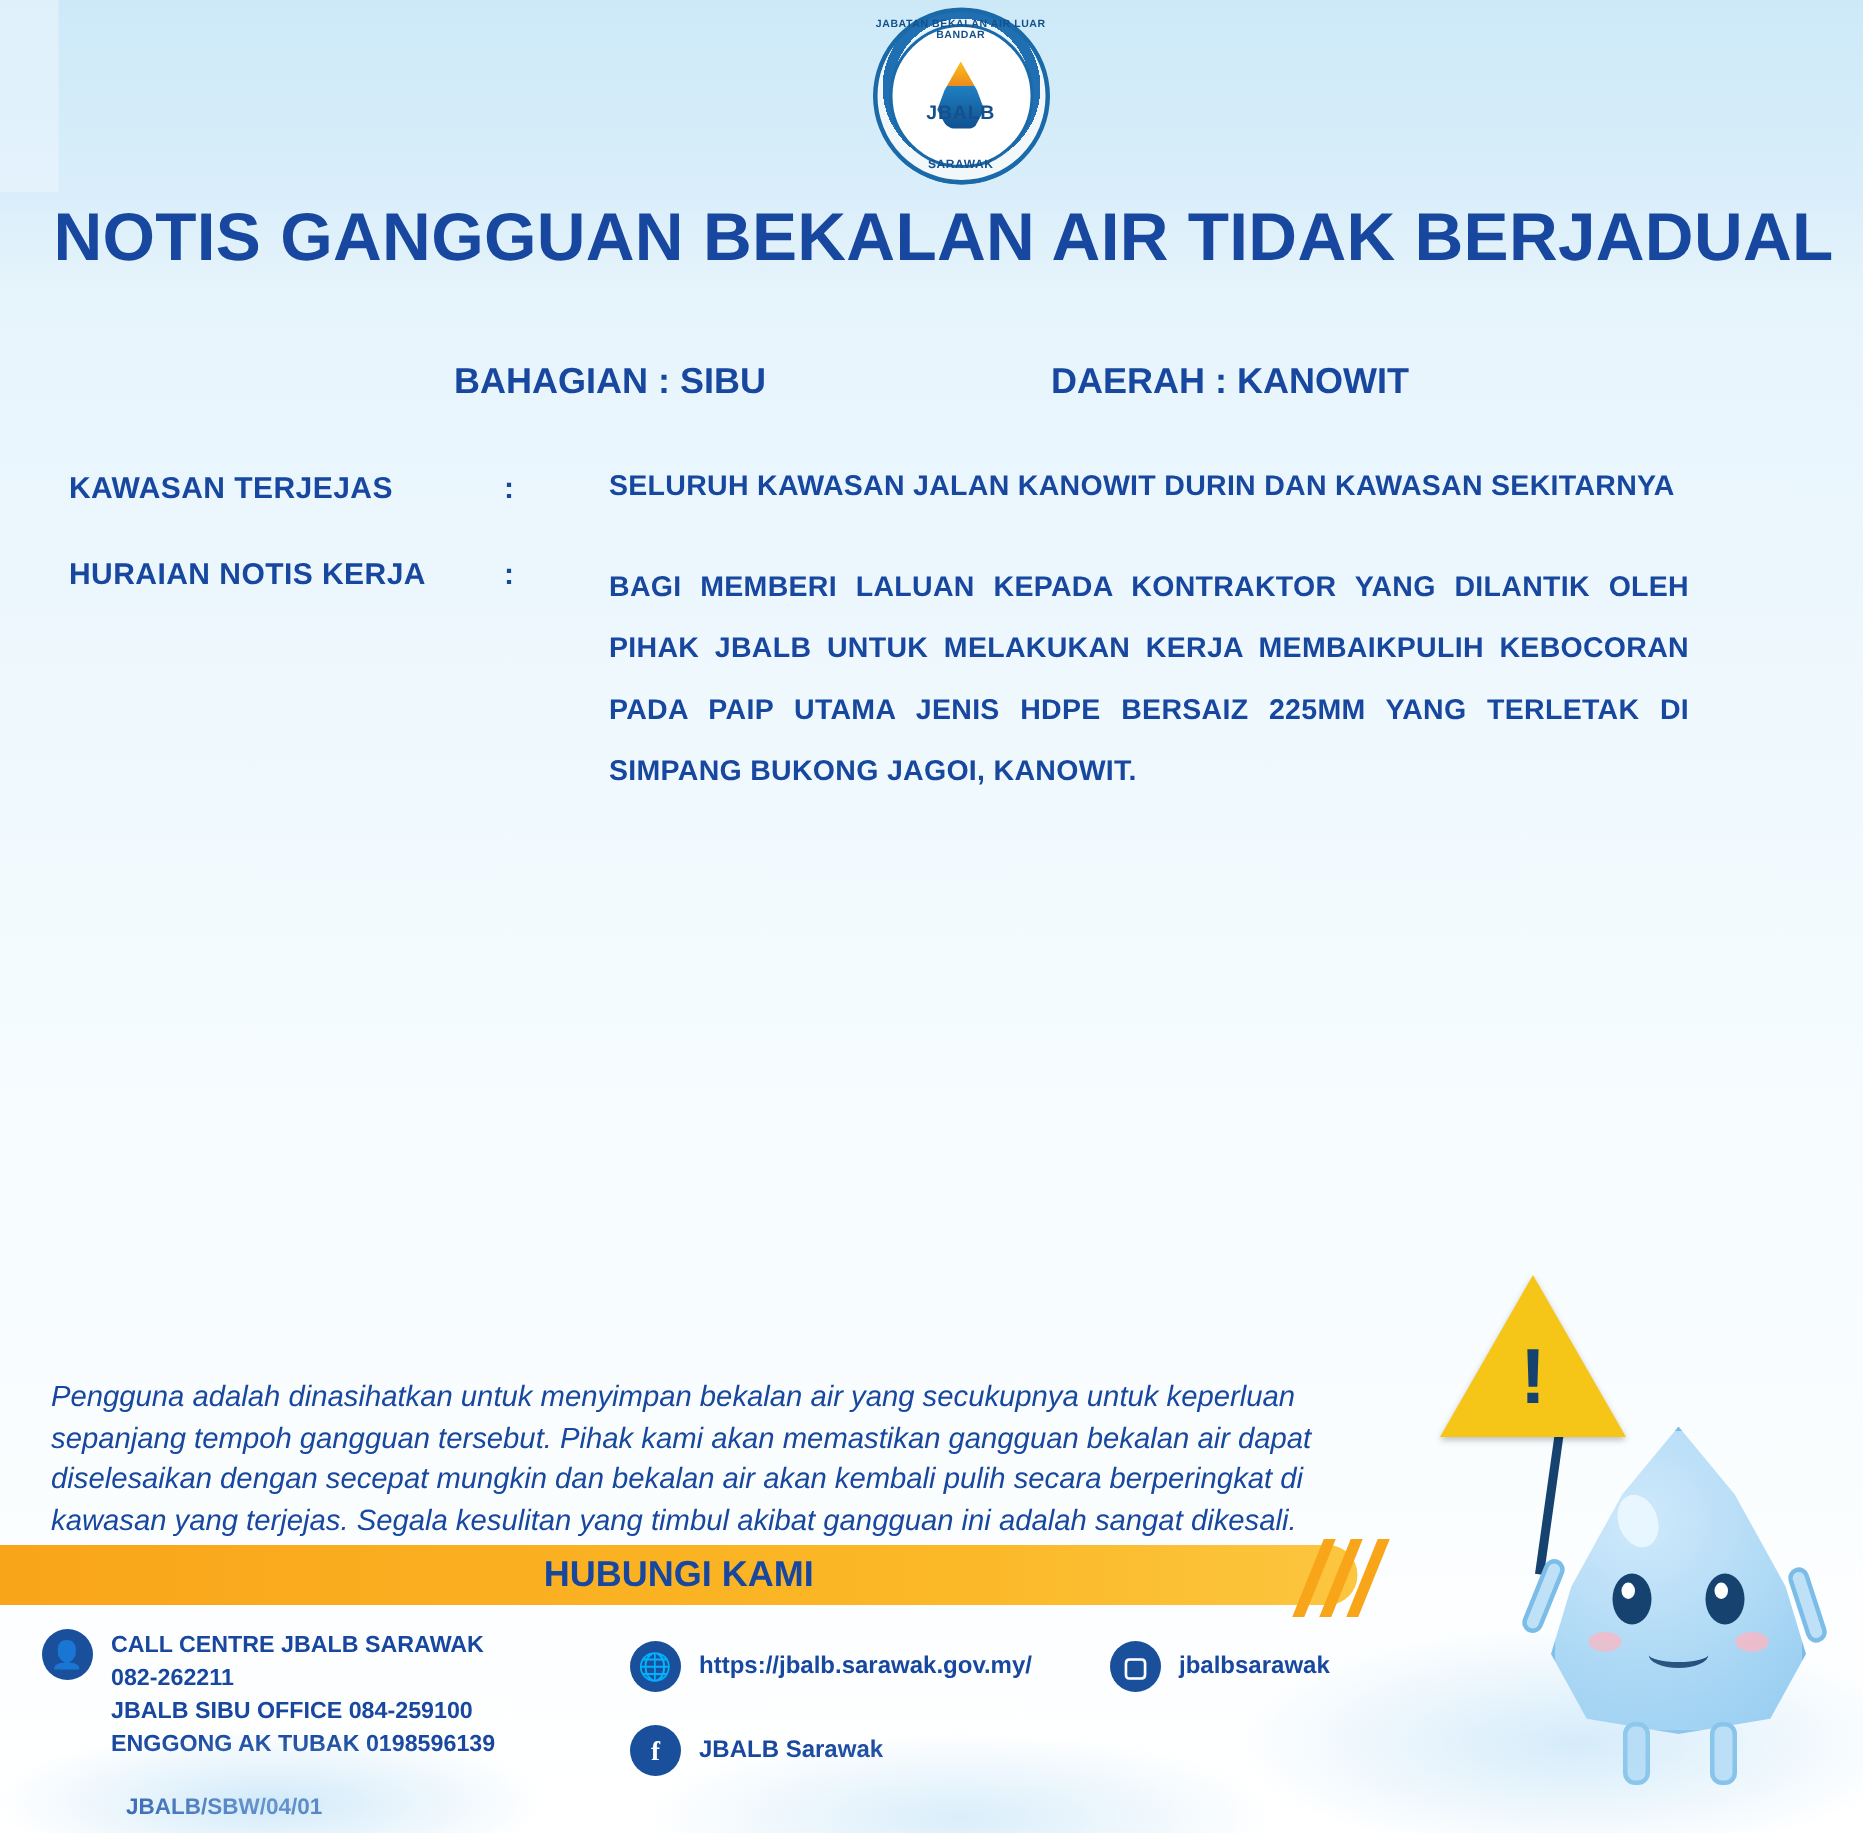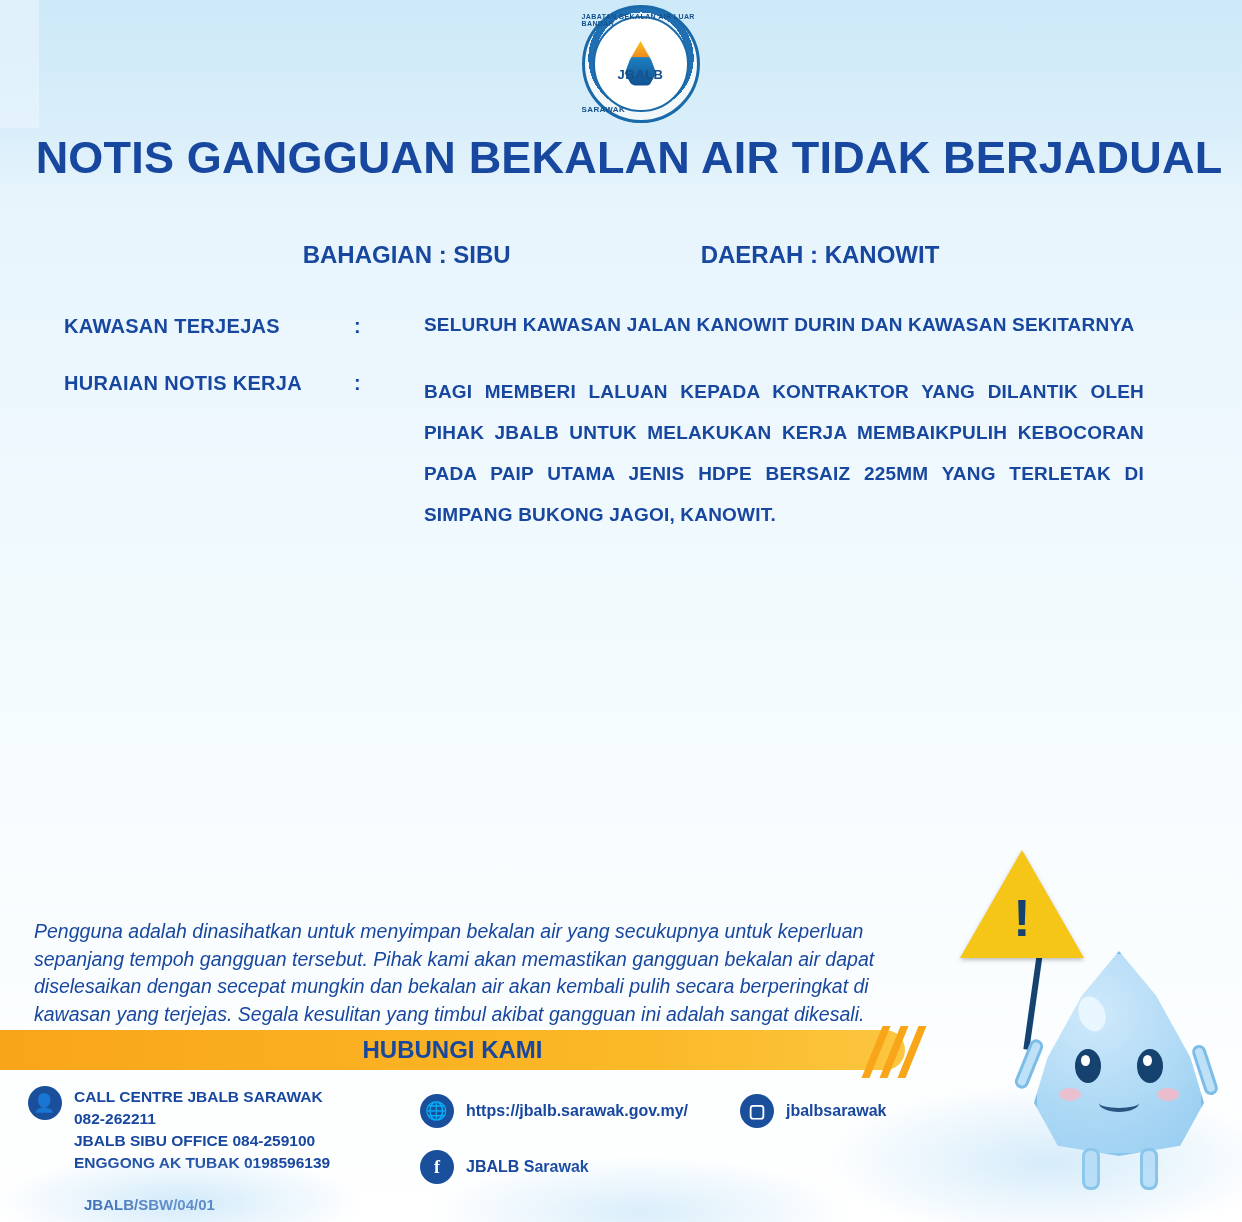--- a/index.html
+++ b/index.html
@@ -67,20 +67,21 @@
     top: 62px;
     font-size: 13px;
     font-weight: bold;
     color: #14518c;
     letter-spacing: .5px;
   }
   .logo .top-arc, .logo .bottom-arc {
     position: absolute;
     z-index: 4;
     width: 100%;
+    text-align: center;
     font-size: 7px;
     color: #14518c;
     font-weight: bold;
     letter-spacing: .4px;
   }
   .logo .top-arc { top: 8px; }
   .logo .bottom-arc { bottom: 9px; font-size: 8px; }
 
   
   .title-band {
@@ -120,21 +121,21 @@
     display: flex;
     justify-content: center;
     gap: 190px;
     padding: 42px 0 18px;
     color: #17479e;
     font-size: 24px;
     font-weight: bold;
   }
 
   
-  .details { padding: 28px 46px 0 64px; color: #17479e; }
+  .details { padding: 28px 46px 0 46px; color: #17479e; }
   .detail-row {
     display: flex;
     align-items: flex-start;
     margin-bottom: 34px;
   }
   .detail-label {
     width: 290px;
     font-size: 20px;
     font-weight: bold;
     letter-spacing: .3px;

